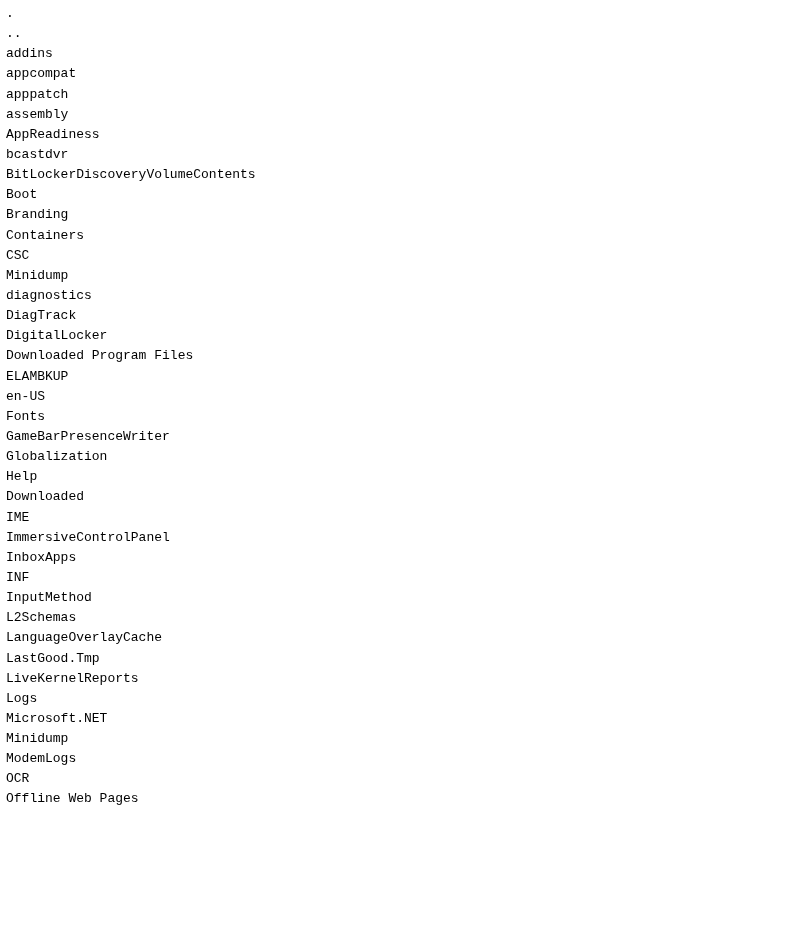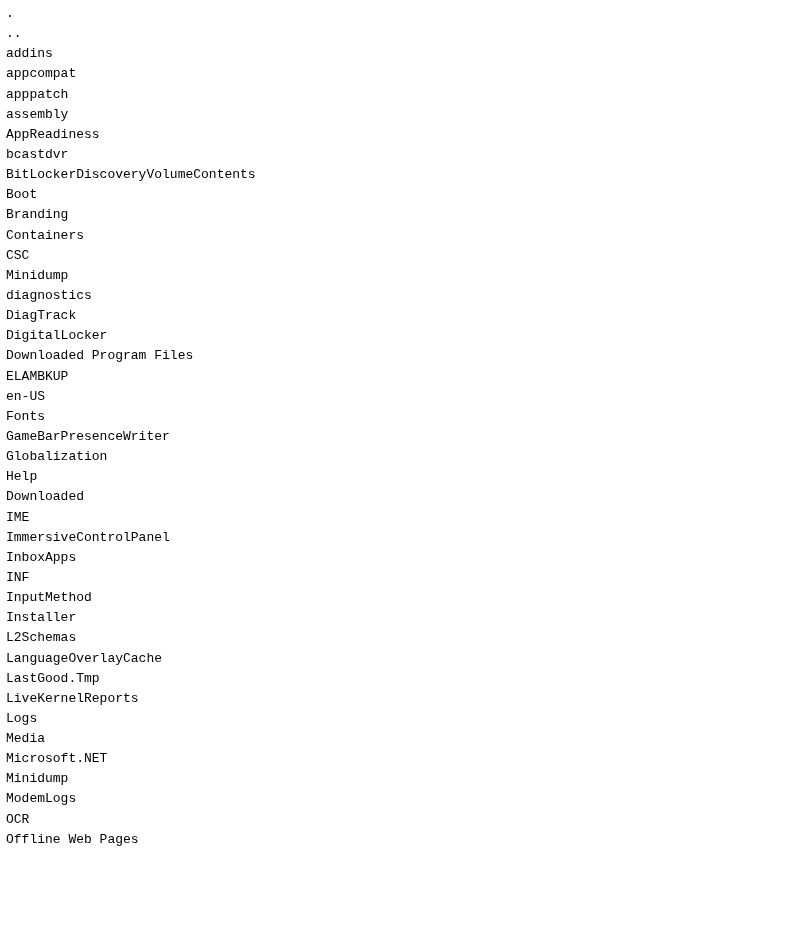--- a/index.html
+++ b/index.html
@@ -52,25 +52,23 @@
     <li>Fonts</li>
     <li>GameBarPresenceWriter</li>
     <li>Globalization</li>
     <li>Help</li>
     <li>Downloaded</li>
     <li>IME</li>
     <li>ImmersiveControlPanel</li>
     <li>InboxApps</li>
     <li>INF</li>
     <li>InputMethod</li>
-    <li>Installer</li>
     <li>L2Schemas</li>
     <li>LanguageOverlayCache</li>
     <li>LastGood.Tmp</li>
     <li>LiveKernelReports</li>
     <li>Logs</li>
-    <li>Media</li>
     <li>Microsoft.NET</li>
     <li>Minidump</li>
     <li>ModemLogs</li>
     <li>OCR</li>
     <li>Offline Web Pages</li>
   </ul>
 
 </body></html>

